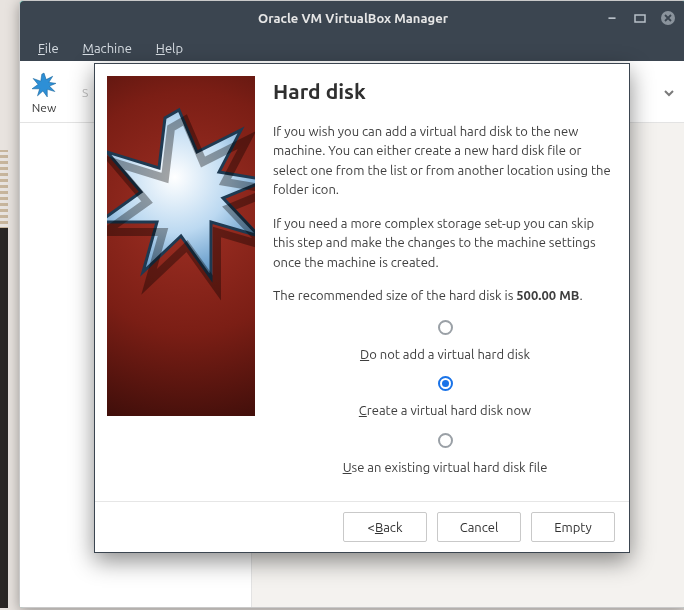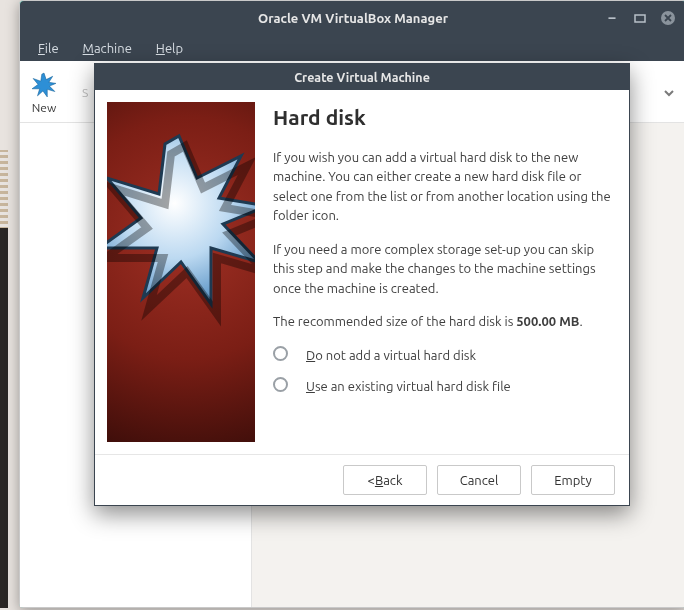--- a/index.html
+++ b/index.html
@@ -65,21 +65,21 @@
     background: radial-gradient(circle at 55% 40%, #a03024 0%, #7b1e15 55%, #3f0e0a 100%);
     position:relative; overflow:hidden;
   }
   .dlg-img svg { position:absolute; left:-28px; top:26px; width:200px; height:200px; }
   .dlg-content { flex:1; color:#3e3e3e; font-size:13px; line-height:1.5; }
   .dlg-content h2 { font-size:21px; font-weight:700; color:#2f2f2f; margin-bottom:14px; }
   .dlg-content p { margin-bottom:14px; }
   .dlg-content .rec b { font-weight:700; }
 
   .opts { margin-top:4px; }
-  .opt { display:flex; align-items:flex-start; gap:18px; margin:12px 0; cursor:pointer; }
+  .opt { display:flex; align-items:center; gap:10px; margin:12px 0; cursor:pointer;flex-direction:column; }
   .radio { width:15px; height:15px; border:2px solid #9aa0a6; border-radius:50%; flex:none;
     display:flex; align-items:center; justify-content:center; }
   .radio.checked { border-color:#1a73e8; }
   .radio.checked::after { content:""; width:7px; height:7px; background:#1a73e8; border-radius:50%; }
   .opt-label u { text-decoration: underline; }
 
   .selectrow { display:flex; align-items:center; gap:8px; margin:6px 0 0 25px; position:relative; }
   .sel {
     flex:1; height:28px; border:1px solid #c9c9c9; background:#fff; display:flex; align-items:center;
     padding:0 8px; color:#9a9a9a; position:relative; cursor:pointer;
@@ -165,23 +165,20 @@
         </svg>
     </div>
   </div>
 
   <div class="panes">
     <div class="left"></div>
     <div class="right"></div>
   </div>
 
   <div class="dialog">
-    <div class="dlg-title">
-      <span>Create Virtual Machine</span>
-    </div>
     <div class="dlg-body">
       <div class="dlg-img">
         <svg viewBox="0 0 200 200">
           <defs>
             <radialGradient id="g1" cx="45%" cy="40%" r="60%">
               <stop offset="0%" stop-color="#ffffff"></stop>
               <stop offset="55%" stop-color="#bcd9f1"></stop>
               <stop offset="100%" stop-color="#5f97c7"></stop>
             </radialGradient>
           </defs>
@@ -196,20 +193,24 @@
         <p class="rec">
           <span>The recommended size of the hard disk is </span><b>500.00 MB</b><span>.</span>
         </p>
 
         <div class="opts">
           <div class="opt">
             <span class="radio"></span>
             <span class="opt-label"><u>D</u><span>o not add a virtual hard disk</span></span>
           </div>
           <div class="opt">
+            <span class="radio checked"></span>
+            <span class="opt-label"><u>C</u><span>reate a virtual hard disk now</span></span>
+          </div>
+          <div class="opt">
             <span class="radio"></span>
             <span class="opt-label"><u>U</u><span>se an existing virtual hard disk file</span></span>
           </div>
 
         </div>
       </div>
     </div>
 
     <div class="dlg-footer">
       <div class="btn">

